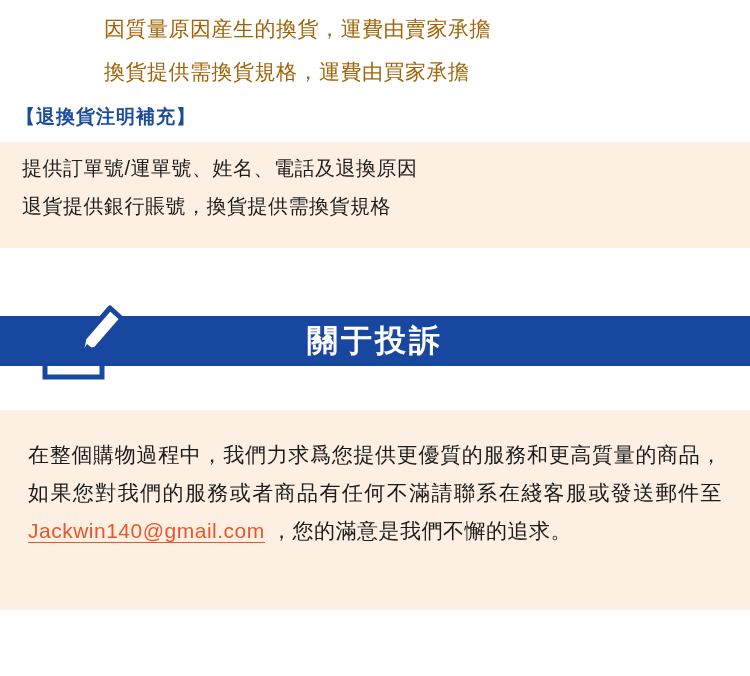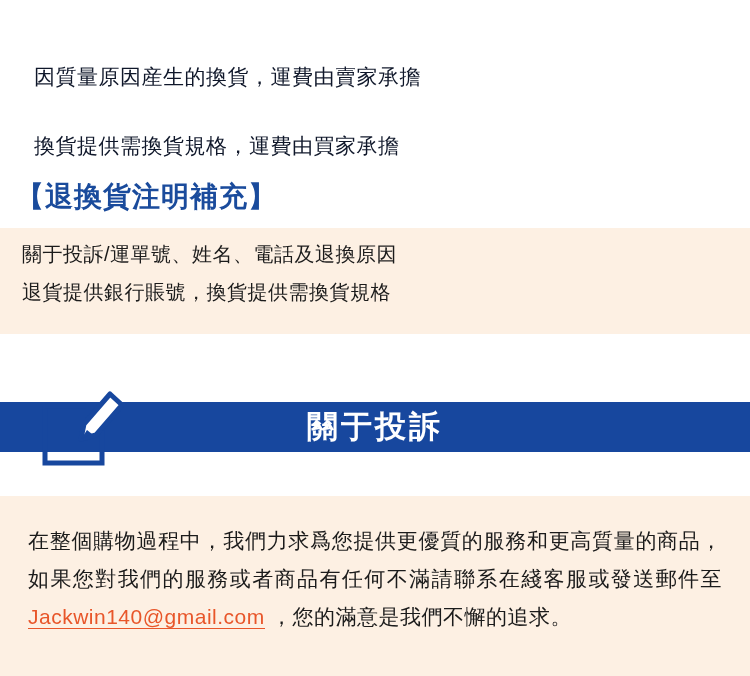--- a/index.html
+++ b/index.html
@@ -22,30 +22,29 @@
     height: 676px;
   }
 
   
   .top-lines {
     padding: 18px 0 0 0;
   }
   .top-line {
     font-size: 21px;
     line-height: 1.0;
-    color: #0f172a;
-    padding-left: 34px;
+    color: #a16207;
+    padding-left: 104px;
     margin-bottom: 22px;
     letter-spacing: 0.5px;
-    margin-top: 48px;
   }
 
   
   .bracket-heading {
-    font-size: 28px;
+    font-size: 19px;
     font-weight: bold;
     color: #1a4b9c;
     padding-left: 16px;
     margin-top: 18px;
     margin-bottom: 12px;
     letter-spacing: 1px;
   }
 
   
   .note-block {
@@ -126,21 +125,21 @@
 <div class="page">
 
   <div class="top-lines">
     <div class="top-line">因質量原因産生的換貨，運費由賣家承擔</div>
     <div class="top-line">換貨提供需換貨規格，運費由買家承擔</div>
   </div>
 
   <div class="bracket-heading">【退換貨注明補充】</div>
 
   <div class="note-block">
-    <div class="note-line">關于投訴/運單號、姓名、電話及退換原因</div>
+    <div class="note-line">提供訂單號/運單號、姓名、電話及退換原因</div>
     <div class="note-line">退貨提供銀行賬號，換貨提供需換貨規格</div>
   </div>
 
   <div class="banner-wrap">
     <div class="banner-bar"></div>
     <div class="banner-title">關于投訴</div>
     <svg class="pencil-icon" viewBox="0 0 84 82">
       <path d="M5,20 L5,77 L62,77 L62,44" fill="none" stroke="#17479e" stroke-width="5"></path>
       <path d="M5,20 L46,20" fill="none" stroke="#17479e" stroke-width="5"></path>
       <path d="M44,38 L70,8 L82,19 L56,49 L41,53 Z" fill="#ffffff" stroke="#17479e" stroke-width="5" stroke-linejoin="round"></path>

